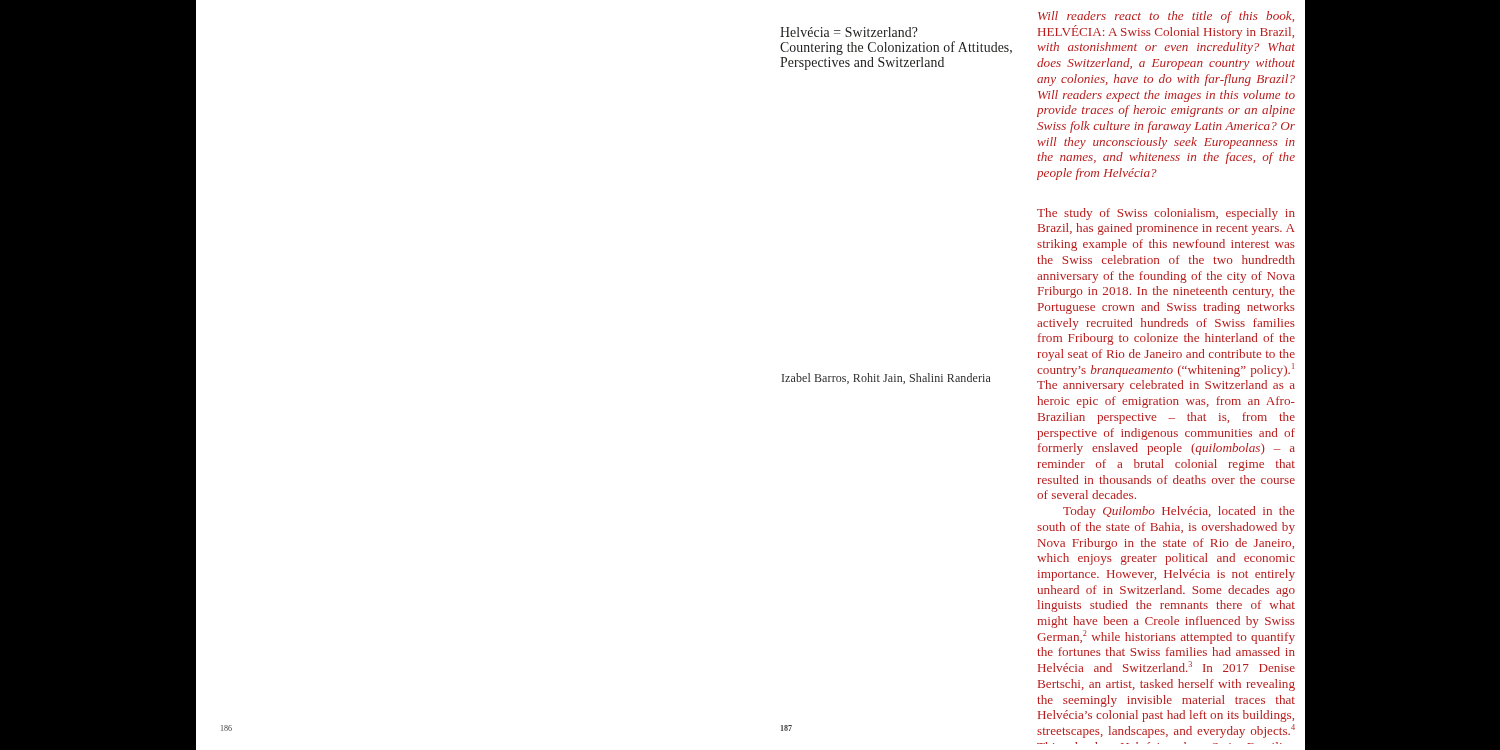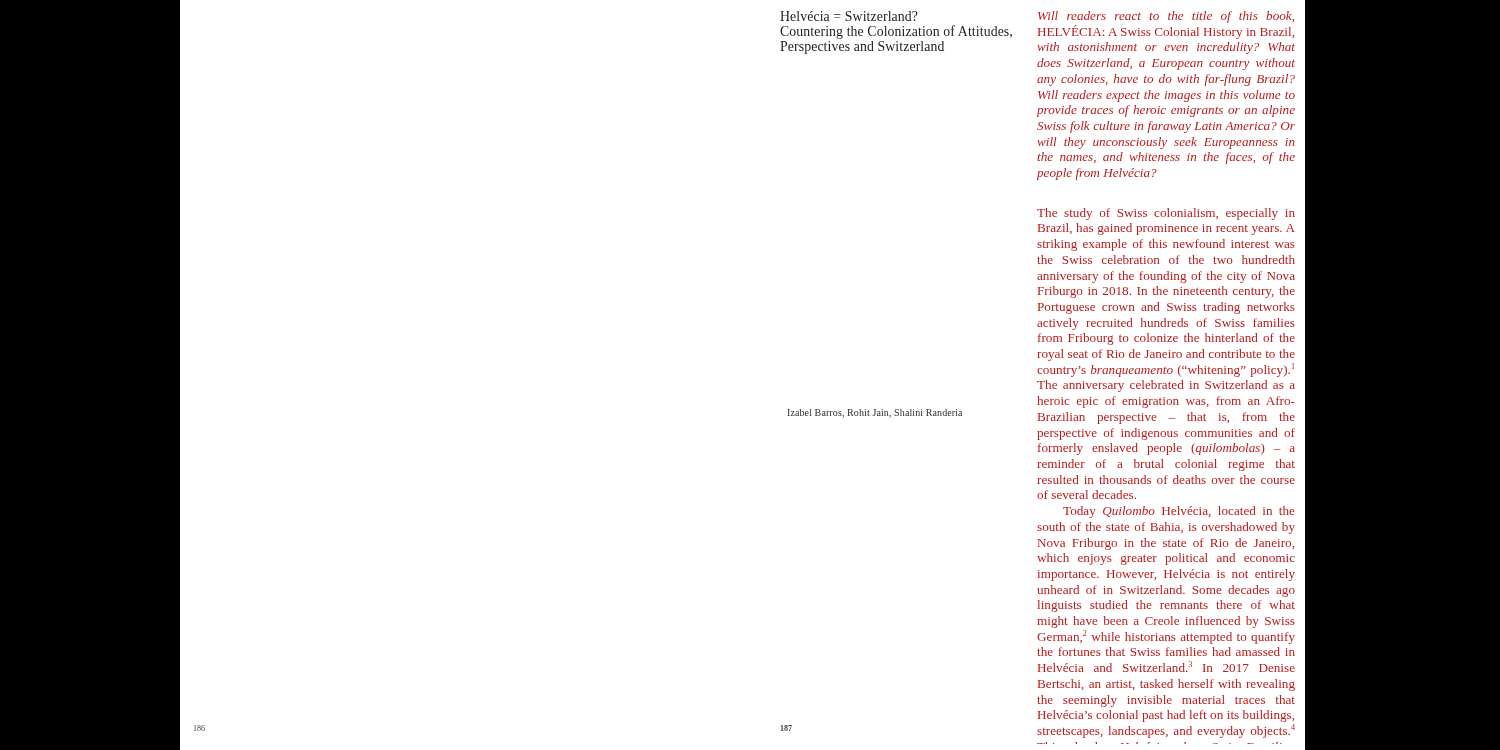--- a/index.html
+++ b/index.html
@@ -19,41 +19,40 @@
   }
   .band-left  { left: 0;      width: 196px; }
   .band-right { left: 1305px; width: 195px; }
   .page {
     position: absolute;
     top: 0;
     height: 750px;
     background: #ffffff;
     overflow: hidden;
   }
-  .page-verso { left: 180px; width: 554px; }
+  .page-verso { left: 207px; width: 554px; }
   .page-recto { left: 750px; width: 555px; }
 
   .title-block {
     position: absolute;
     left: 30px;
-    top: 9px;
+    top: 25px;
     font-size: 13.8px;
     line-height: 15.2px;
     color: #1d1d1b;
     letter-spacing: 0.1px;
     white-space: nowrap;
   }
   .authors {
     position: absolute;
-    left: 37px;
+    left: 31px;
     top: 371px;
-    font-size: 10px;
+    font-size: 12px;
     letter-spacing: 0.1px;
     color: #2e2e2e;
-    margin-top: 36px;
   }
   .folio {
     position: absolute;
     top: 724px;
     font-size: 8px;
     color: #3c3c3c;
   }
   .folio-verso { left: 13px; }
   .folio-recto { left: 30px; font-weight: bold; }
 

